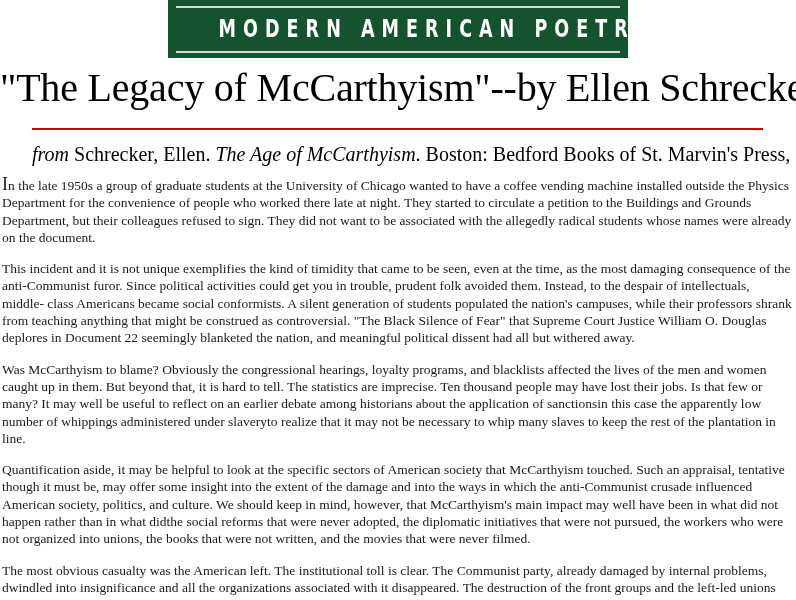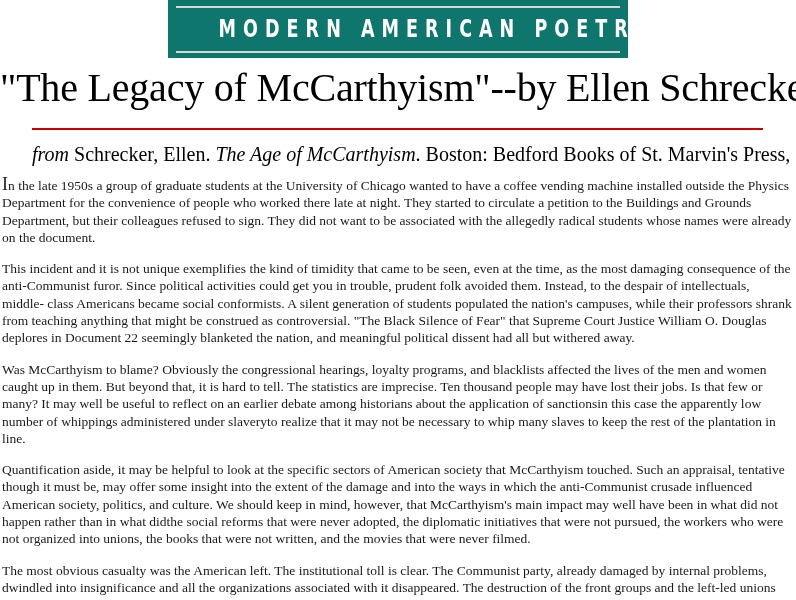--- a/index.html
+++ b/index.html
@@ -14,21 +14,21 @@
       font-family: "Liberation Serif", "DejaVu Serif", serif;
       color: #000000;
       position: relative;
     }
     .banner {
       position: absolute;
       left: 168px;
       top: 0;
       width: 460px;
       height: 58px;
-      background: #0f766e;
+      background: #14532d;
       box-sizing: border-box;
     }
     .banner .rule-top, .banner .rule-bottom {
       position: absolute;
       left: 8px;
       right: 8px;
       height: 2px;
       background: #d8d8d8;
     }
     .banner .rule-top { top: 6px; }

